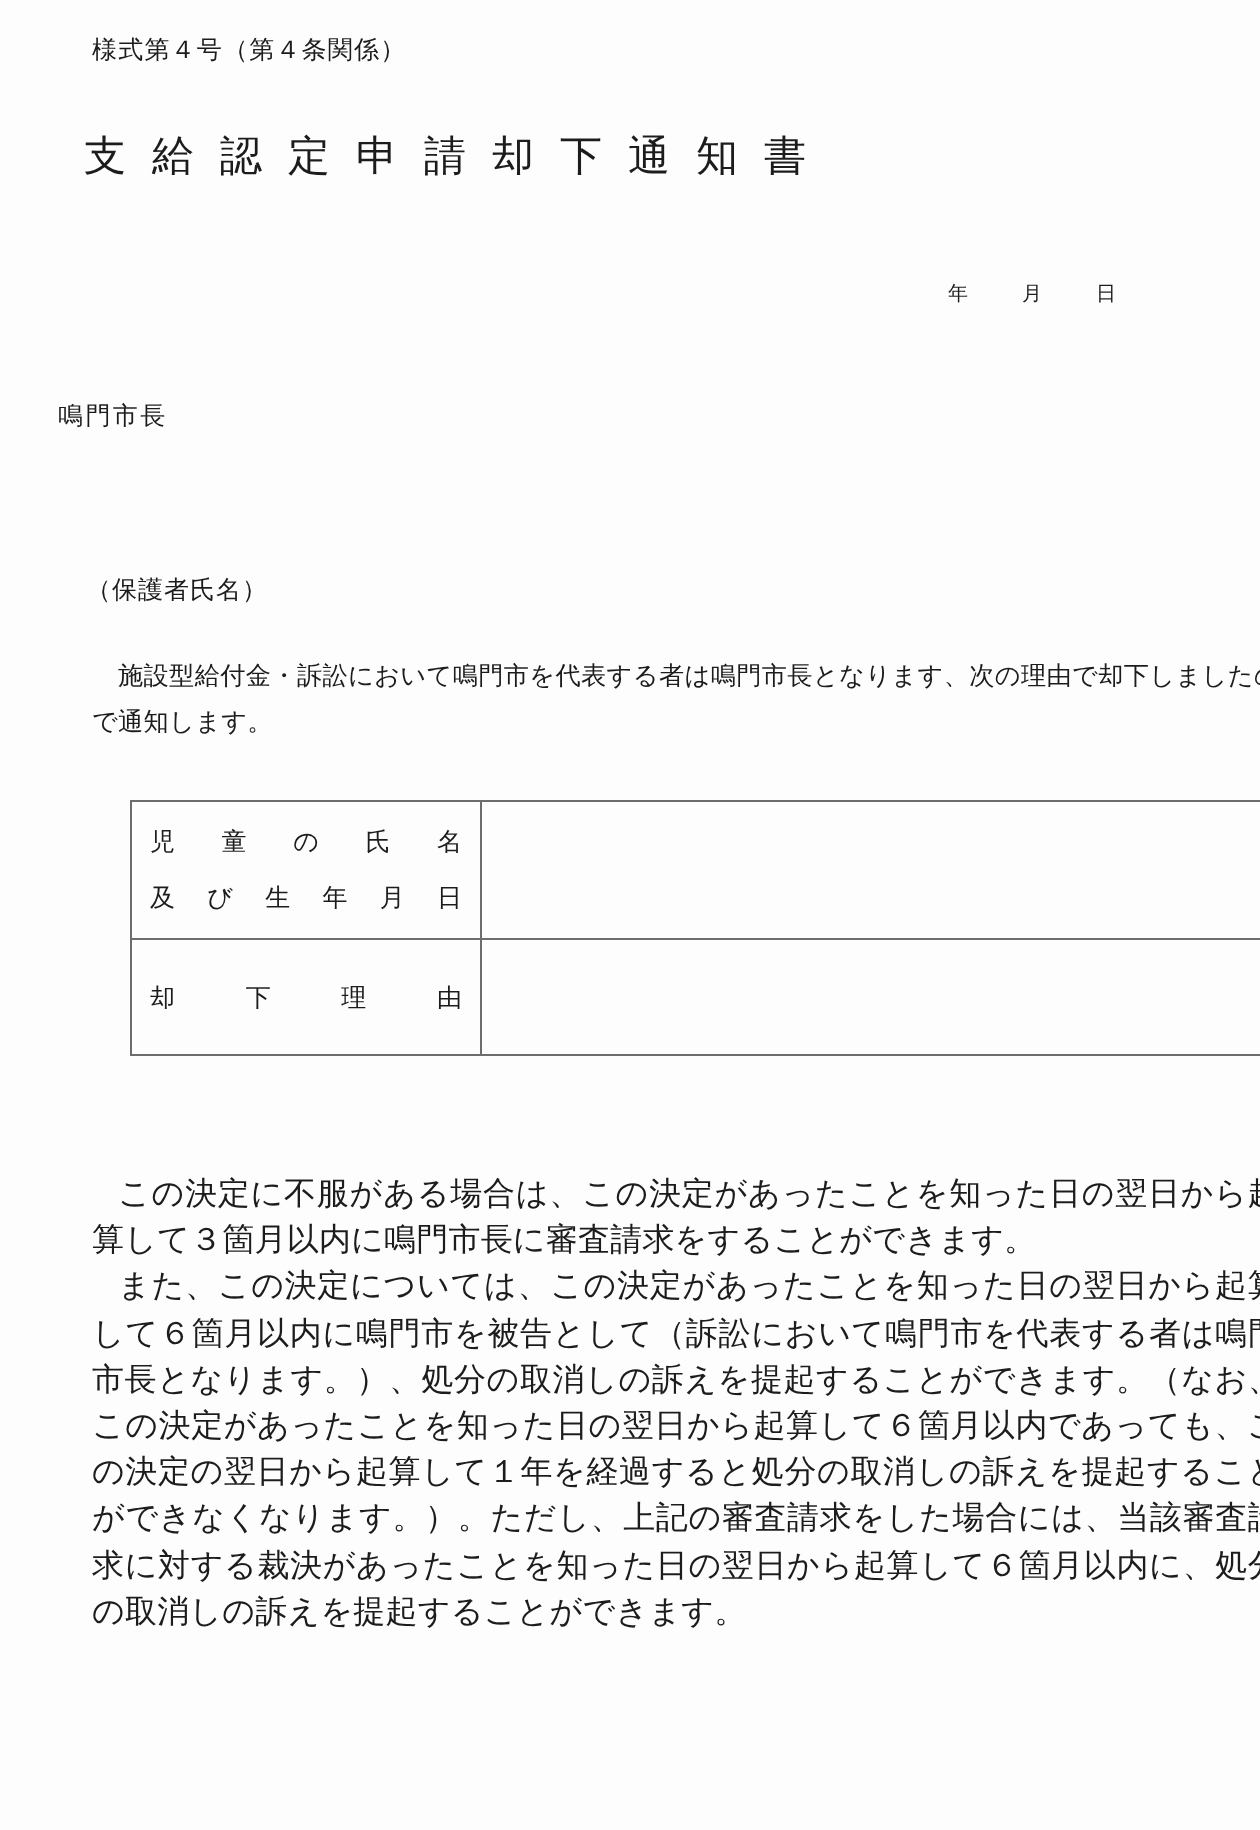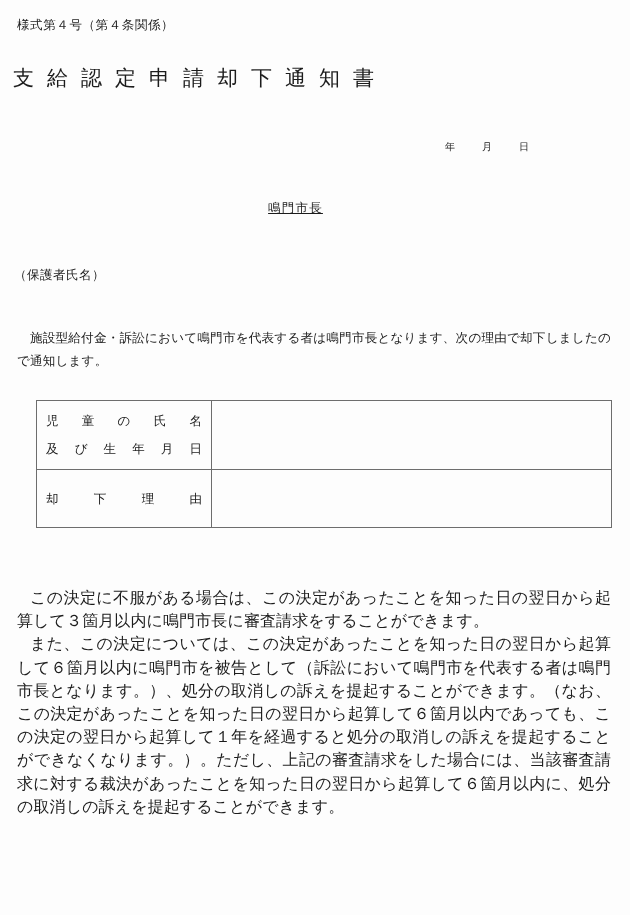--- a/index.html
+++ b/index.html
@@ -15,20 +15,21 @@
     position: relative;
     overflow: hidden;
     -webkit-font-smoothing: antialiased;
   }
 
   .page {
     position: relative;
     width: 595px;
     height: 915px;
     box-sizing: border-box;
+    margin-left: 29px;
   }
 
   
   .form-number {
     position: absolute;
     left: 17px;
     top: 17px;
     font-size: 12.5px;
     letter-spacing: 0.6px;
     white-space: nowrap;
@@ -61,32 +62,31 @@
     display: inline-block;
     width: 26px;
   }
 
   
   .issuer {
     position: absolute;
     left: 0;
     right: 4px;
     top: 200px;
-    text-align: center;
+    text-align: left;
     font-size: 12.5px;
     letter-spacing: 1.2px;
     white-space: nowrap;
-    text-decoration: underline;
   }
 
   
   .addressee {
     position: absolute;
     left: 14px;
-    top: 267px;
+    top: 287px;
     font-size: 12.5px;
     letter-spacing: 0.5px;
     white-space: nowrap;
     font-family: Liberation Serif, serif;
   }
 
   
   .intro-paragraph {
     position: absolute;
     left: 17px;

